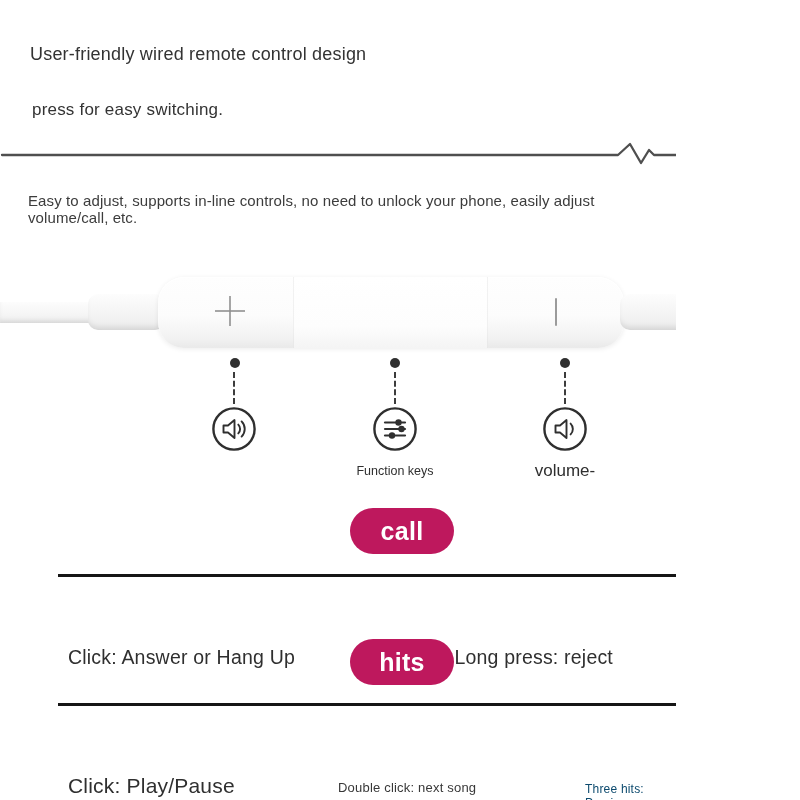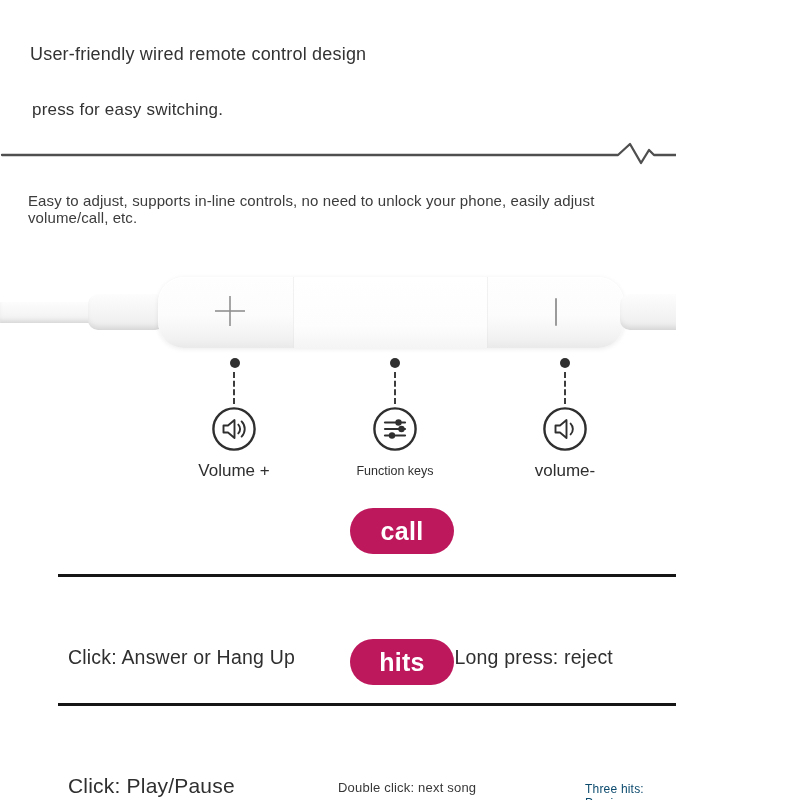--- a/index.html
+++ b/index.html
@@ -97,21 +97,20 @@
   <div class="abs minus-glyph"></div>
 
   <div class="abs dot" style="left:230px;"></div>
   <div class="abs dash" style="left:233px;"></div>
   <svg class="abs c-icon" style="left:211px;" width="46" height="46" viewBox="0 0 46 46">
     <circle cx="23" cy="23" r="20.6" fill="none" stroke="#2f2f2f" stroke-width="2.4"></circle>
     <path d="M12.5 19.5 h4.5 l6.5 -5.5 v18 l-6.5 -5.5 h-4.5 z" fill="none" stroke="#2f2f2f" stroke-width="1.9" stroke-linejoin="round"></path>
     <path d="M27.3 18.6 a6.3 6.3 0 0 1 0 8.8" fill="none" stroke="#2f2f2f" stroke-width="1.9" stroke-linecap="round"></path>
     <path d="M30.6 15.4 a10.8 10.8 0 0 1 0 15.2" fill="none" stroke="#2f2f2f" stroke-width="1.9" stroke-linecap="round"></path>
   </svg>
-  <div class="abs c-label lbl-big" style="left:149px;">Volume +</div>
 
   <div class="abs dot" style="left:390px;"></div>
   <div class="abs dash" style="left:394px;"></div>
   <svg class="abs c-icon" style="left:372px;" width="46" height="46" viewBox="0 0 46 46">
     <circle cx="23" cy="23" r="20.6" fill="none" stroke="#2f2f2f" stroke-width="2.4"></circle>
     <g stroke="#2f2f2f" stroke-width="2.2" stroke-linecap="round">
       <line x1="13" y1="16.5" x2="33" y2="16.5"></line>
       <line x1="13" y1="23" x2="33" y2="23"></line>
       <line x1="13" y1="29.5" x2="33" y2="29.5"></line>
     </g>

